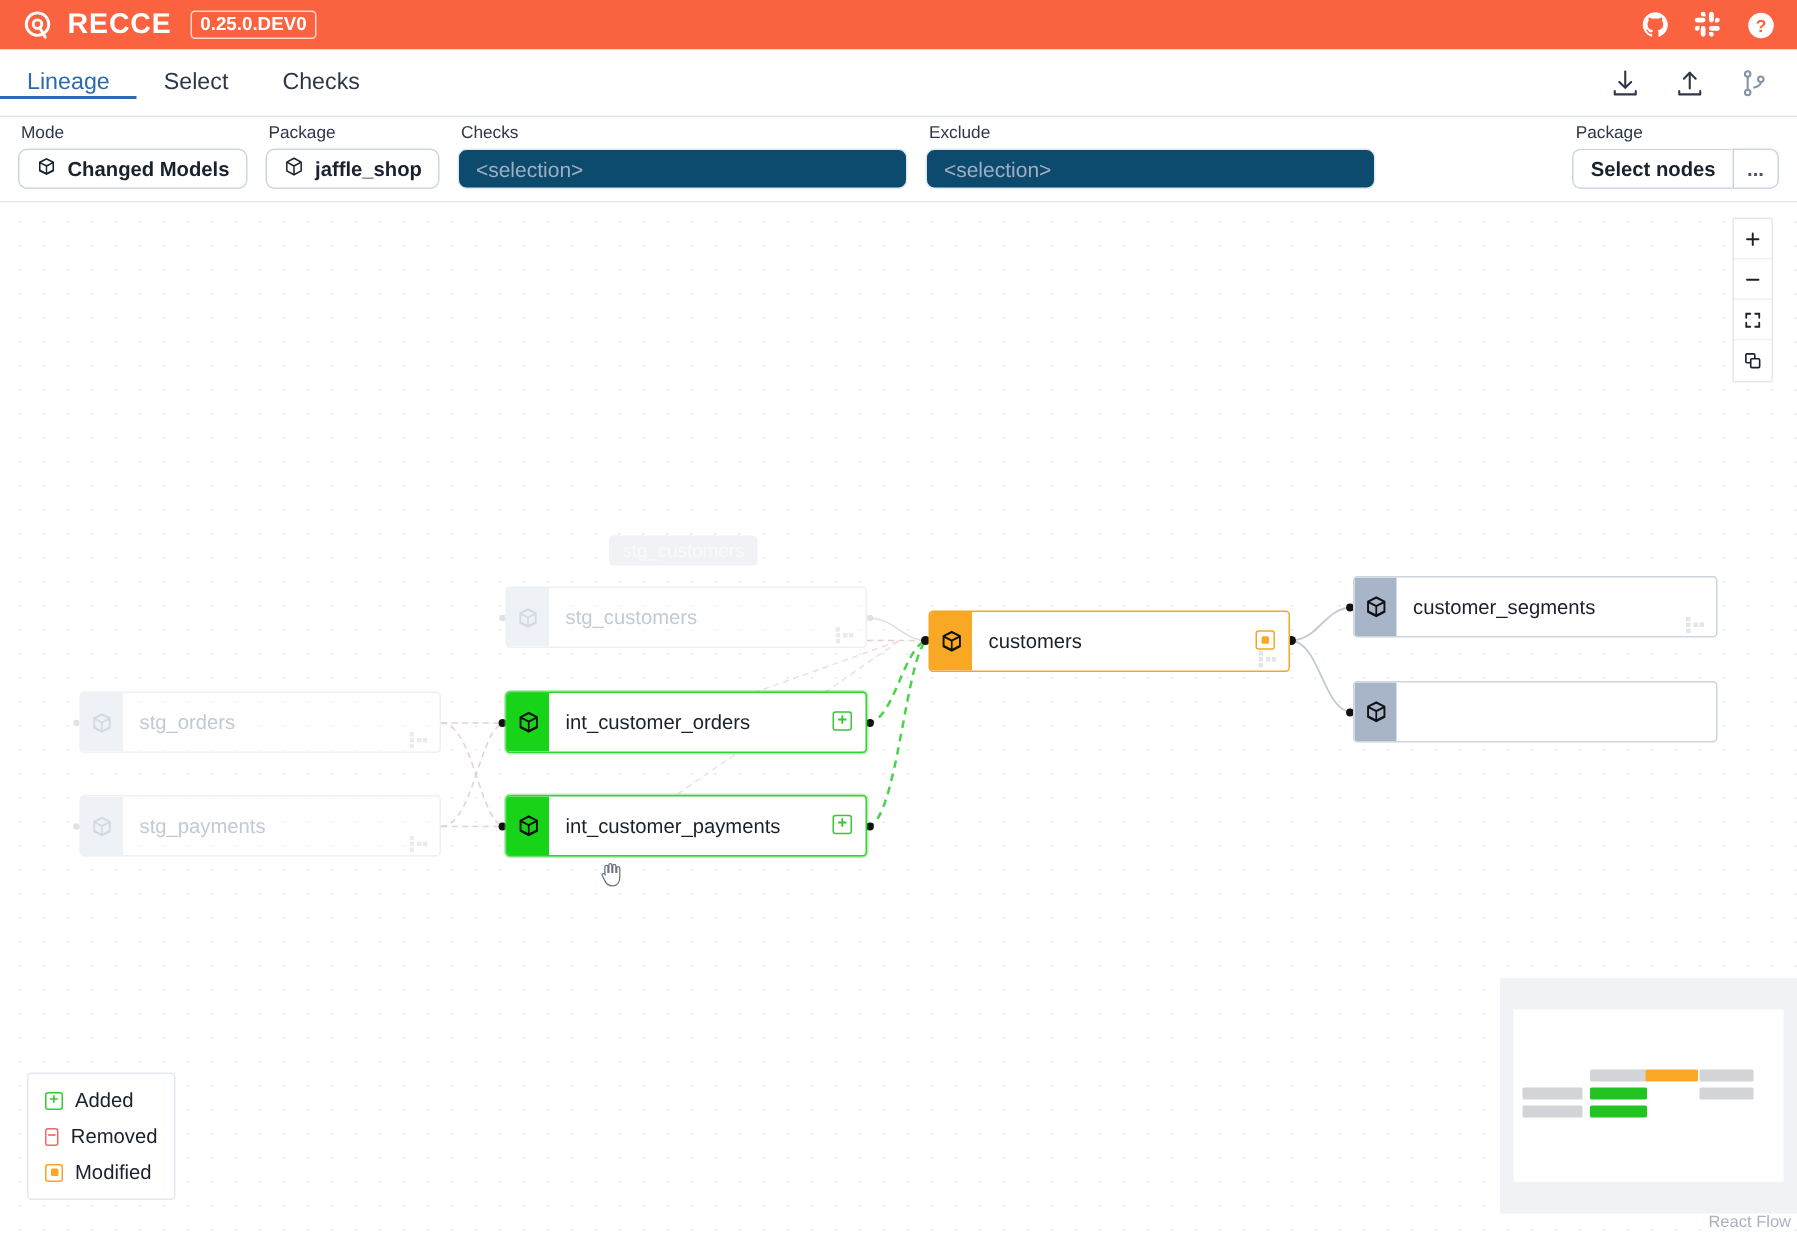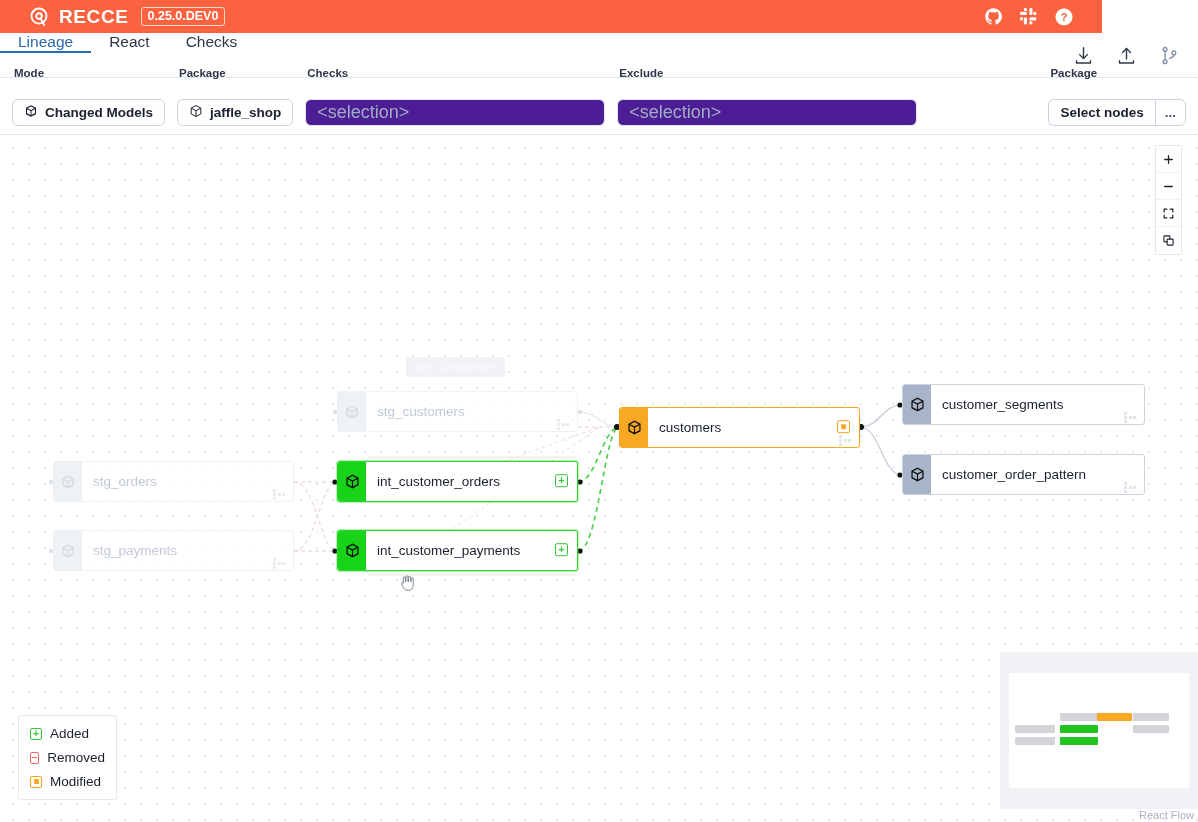--- a/index.html
+++ b/index.html
@@ -5,22 +5,22 @@
   * { box-sizing: border-box; margin: 0; padding: 0; }
   html, body {
     width: 1198px; height: 822px;
     font-family: "Liberation Sans", sans-serif;
     background: #ffffff; overflow: hidden;
   }
   #app { position: relative; width: 1198px; height: 822px; }
 
   
   .brandbar {
-    position: absolute; left: 0; top: 0; width: 1102px; height: 33px;
-    background: #fb6340; display: flex; align-items: center; padding: 0 28px;
+    position: absolute; left: 0; top: 0; width: 1198px; height: 33px;
+    background: #fb6340; display: flex; align-items: center; padding: 0 14px;
   }
   .logo-mark { width: 22px; height: 22px; flex: 0 0 auto; }
   .brand-name {
     color: #ffffff; font-size: 19px; font-weight: bold;
     letter-spacing: .6px; margin-left: 9px;
   }
   .version-badge {
     margin-left: 12px; color: #ffffff; font-size: 12.5px; font-weight: bold;
     border: 1px solid rgba(255,255,255,.75); border-radius: 3px;
     padding: 2px 6px 3px; line-height: 1;
@@ -28,49 +28,49 @@
   .brand-spacer { flex: 1 1 auto; }
   .brand-icons { display: flex; align-items: center; gap: 16px; }
   .brand-icons svg { display: block; }
 
   
   .tabbar {
     position: absolute; left: 0; top: 33px; width: 1198px; height: 45px;
     background: #ffffff; border-bottom: 1px solid #e2e8f0;
     display: flex; align-items: center;
   }
-  .tabs { display: flex; align-items: flex-start; height: 45px; }
+  .tabs { display: flex; align-items: center; height: 45px; }
   .tab {
     display: flex; align-items: center; padding: 0 18px; font-size: 15.5px;
     color: #2d3748; cursor: pointer; border-bottom: 2px solid transparent;
     margin-bottom: -1px;
   }
   .tab.active { color: #2b6cb0; border-bottom-color: #2b6cb0; }
   .tabbar-spacer { flex: 1 1 auto; }
   .tabbar-actions { display: flex; align-items: center; gap: 22px; padding-right: 18px; }
   .tabbar-actions svg { display: block; cursor: pointer; }
 
   
   .filterbar {
     position: absolute; left: 0; top: 78px; width: 1198px; height: 57px;
     background: #ffffff; border-bottom: 1px solid #e2e8f0;
     display: flex; align-items: flex-end; padding: 0 12px 8px 12px; gap: 12px;
   }
   .field { display: flex; flex-direction: column; }
-  .field-label { font-size: 11.5px; color: #2d3748; margin-bottom: 20px; padding-left: 2px; font-weight: bold; }
+  .field-label { font-size: 11.5px; color: #2d3748; margin-bottom: 4px; padding-left: 2px; }
   .pill {
     height: 27px; display: inline-flex; align-items: center; gap: 7px;
     border: 1px solid #cbd5e0; border-radius: 6px; background: #fff;
     padding: 0 11px; font-size: 13.5px; font-weight: bold; color: #1a202c;
     cursor: pointer; white-space: nowrap;
   }
   .selinput {
     height: 27px; display: flex; align-items: center; border: 1px solid #e2e8f0;
-    border-radius: 6px; background: #4c1d95; padding: 0 11px;
-    font-size: 18px; color: #a0aec0; cursor: text;
+    border-radius: 6px; background: #0c4a6e; padding: 0 11px;
+    font-size: 14px; color: #a0aec0; cursor: text;
   }
   .sel-select { width: 300px; }
   .sel-exclude { width: 300px; }
   .filler { flex: 1 1 auto; }
   .actions-group { display: flex; align-items: center; }
   .btn-select-nodes {
     height: 27px; display: inline-flex; align-items: center; padding: 0 11px;
     border: 1px solid #cbd5e0; border-right: none; border-radius: 6px 0 0 6px;
     background: #fff; font-size: 13.5px; font-weight: bold; color: #1a202c;
     cursor: pointer; white-space: nowrap;
@@ -212,21 +212,21 @@
       </span>
     </span>
   </div>
 
   <div class="tabbar">
     <div class="tabs">
       <div class="tab active">
         <span>Lineage</span>
       </div>
       <div class="tab">
-        <span>React</span>
+        <span>Select</span>
       </div>
       <div class="tab">
         <span>Checks</span>
       </div>
     </div>
     <div class="tabbar-spacer"></div>
     <div class="tabbar-actions">
       <span>
         <svg width="21" height="21" viewBox="0 0 24 24" fill="none" stroke="#2d3748" stroke-width="1.6" stroke-linecap="round" stroke-linejoin="round">
           <path d="M12 3v12"></path>
@@ -471,32 +471,20 @@
         </span>
       </div>
     </div>
 
     <div class="node neutral" style="left:902px; top:319px; width:243px;">
       <div class="node-icon">
         <svg width="17" height="17" viewBox="0 0 24 24" fill="#111111">
           <path d="M12 2.2 3.4 6.6v10.8L12 21.8l8.6-4.4V6.6L12 2.2zm0 2.2 6 3-6 3-6-3 6-3zM5.2 8.9l6 3v7l-6-3.1v-6.9zm7.6 10v-7l6-3v6.9l-6 3.1z"></path>
         </svg>
       </div>
-      <div class="node-body">
-        <span class="node-label">customer_order_pattern</span>
-        <span class="grip">
-          <svg width="12" height="11" viewBox="0 0 12 11" fill="#dde1e7">
-            <rect x="0" y="0" width="3" height="3"></rect>
-              <rect x="0" y="4" width="3" height="3"></rect>
-              <rect x="0" y="8" width="3" height="3"></rect>
-            <rect x="5" y="4" width="3" height="3"></rect>
-              <rect x="9" y="4" width="3" height="3"></rect>
-          </svg>
-        </span>
-      </div>
     </div>
 
     <span class="cursor-hand" style="left:399px; top:438px;">
       <svg width="17" height="19" viewBox="0 0 20 22" fill="#9aa4b2">
         <path d="M5 11V5.6a1.2 1.2 0 0 1 2.4 0V10h.7V4.2a1.2 1.2 0 0 1 2.4 0V10h.7V4.8a1.2 1.2 0 0 1 2.4 0V10h.7V6.6a1.2 1.2 0 0 1 2.4 0v7.6c0 3.6-2.4 6.3-5.6 6.3-3.2 0-5.4-1.9-6.4-4.6L3 12.6a1.2 1.2 0 0 1 2-1.3l.6.9z" fill="#fff" stroke="#6b7685" stroke-width="1"></path>
       </svg>
     </span>
 
     <div class="controls">
       <div class="ctrl">

